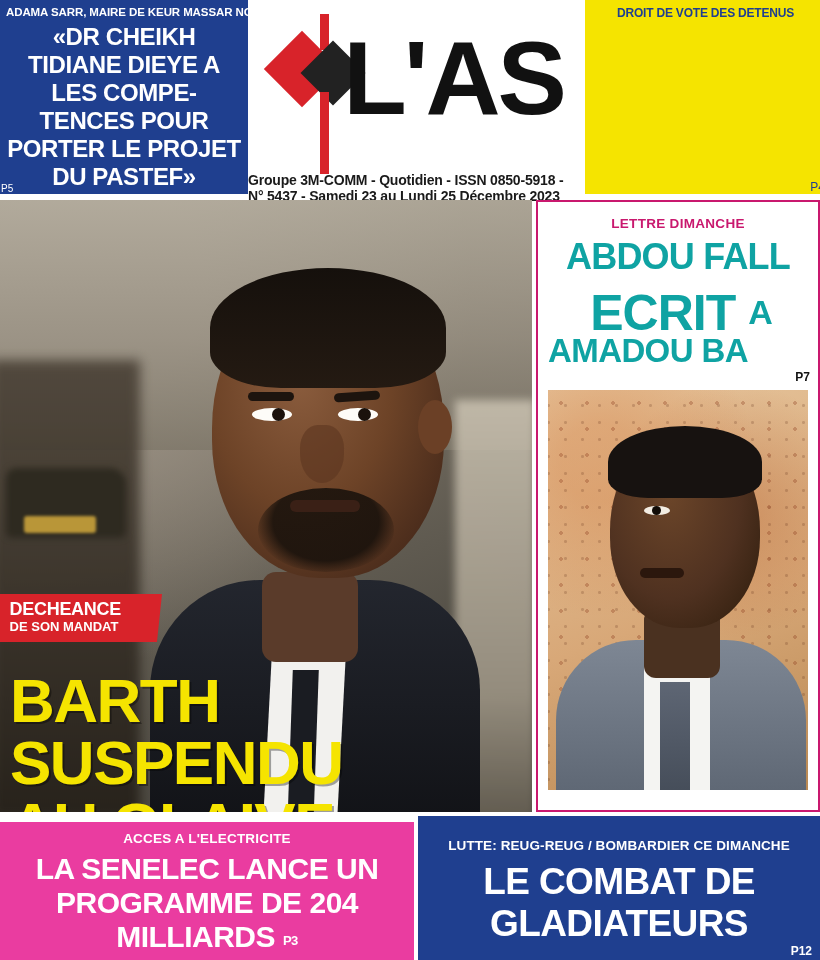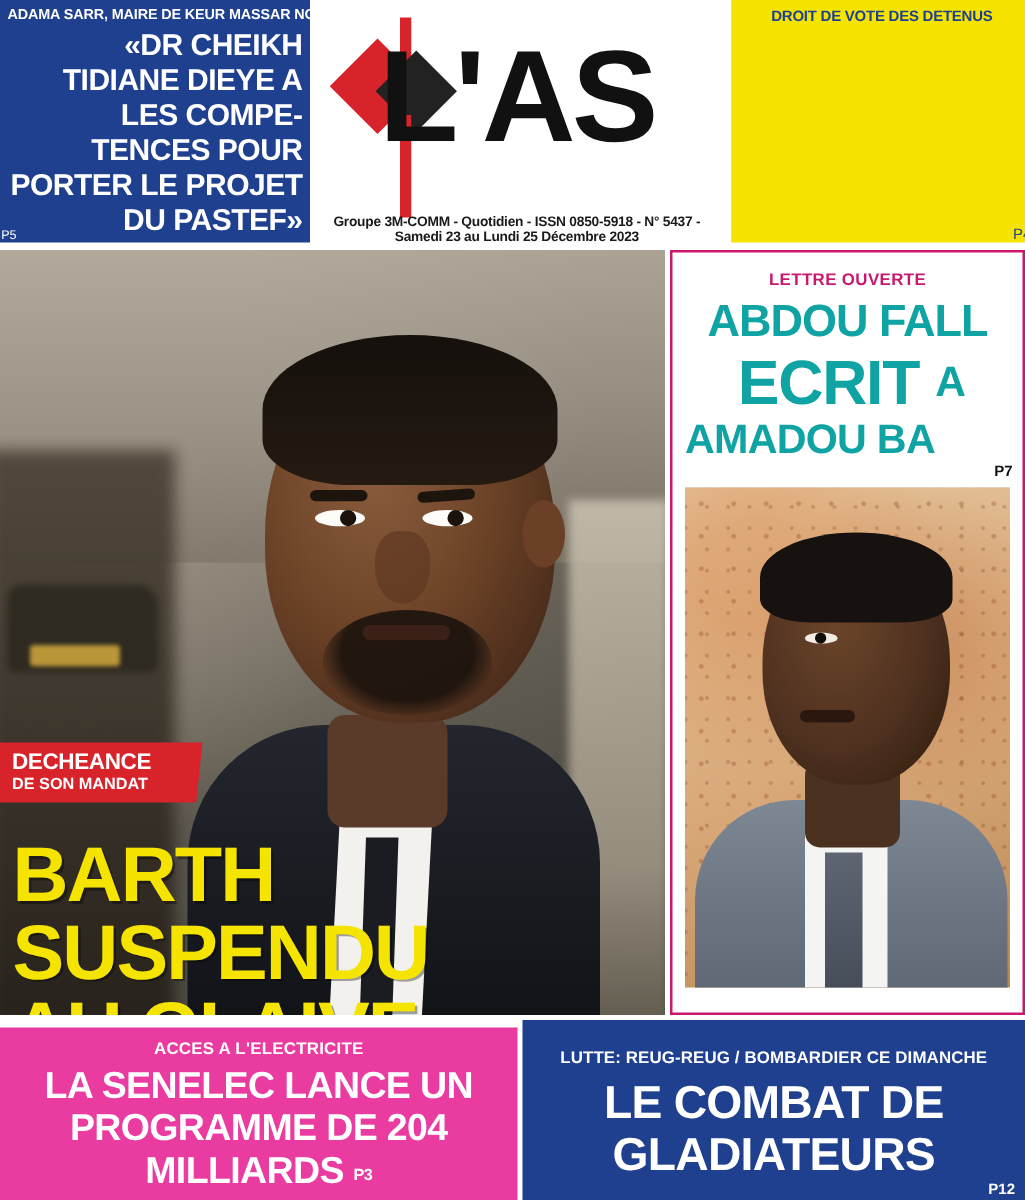--- a/index.html
+++ b/index.html
@@ -43,21 +43,20 @@
     line-height: 12px;
     margin-bottom: 5px;
     white-space: nowrap;
   }
   .top-left-head {
     font-size: 24px;
     font-weight: bold;
     line-height: 28px;
     letter-spacing: -0.4px;
     text-transform: uppercase;
-    text-align: right;
   }
   .top-left-page {
     position: absolute;
     left: 1px;
     bottom: 0px;
     font-size: 10px;
     font-weight: normal;
     color: #ffffff;
   }
 
@@ -78,20 +77,21 @@
     position: absolute;
     left: 0; top: 22px;
     width: 331px;
     text-align: center;
     font-family: "Liberation Sans", sans-serif;
     font-size: 104px;
     font-weight: bold;
     letter-spacing: -3px;
     color: #111111;
     line-height: 104px;
+    padding-left: 40px;
   }
   .logo-diamond-red {
     position: absolute;
     left: 27px; top: 38px;
     width: 54px; height: 54px;
     background: #d8232a;
     transform: rotate(45deg);
   }
   .logo-diamond-dark {
     position: absolute;
@@ -109,22 +109,21 @@
   .logo-stem2 {
     position: absolute;
     left: 72px; top: 10px;
     width: 9px; height: 36px;
     background: #d8232a;
   }
   .masthead-line {
     position: absolute;
     left: 0; top: 172px;
     width: 331px;
-    text-align: center;
-    font-size: 11px;
+    font-size: 14px;
     font-weight: bold;
     color: #1a1a1a;
     letter-spacing: -0.2px;
   }
 
   .top-right-box {
     position: absolute;
     left: 585px; top: 0;
     width: 241px;
     height: 194px;
@@ -381,21 +380,21 @@
   }
   .abdou-2 {
     position: absolute;
     left: 8px; top: 76px;
     width: 270px;
     text-align: center;
     color: #0fa3a3;
     font-size: 50px;
     font-weight: bold;
     letter-spacing: -1px;
-    line-height: 56px;
+    line-height: 68px;
   }
   .abdou-2 .small-a {
     font-size: 34px;
     vertical-align: 6px;
   }
   .abdou-3 {
     position: absolute;
     left: 0; top: 132px;
     width: 220px;
     text-align: center;
@@ -618,21 +617,21 @@
         <div class="decheance-1">DECHEANCE</div>
         <div class="decheance-2">DE SON MANDAT</div>
       </div>
     </div>
 
     <div class="barth-head">BARTH SUSPENDU AU GLAIVE DE A.T.S</div>
 
   </div>
 
   <div class="right-col">
-    <div class="lettre-ouverte">LETTRE OUVERTE</div>
+    <div class="lettre-ouverte">LETTRE DIMANCHE</div>
     <div class="abdou-1">ABDOU FALL</div>
     <div class="abdou-2">
       <span>ECRIT</span>
       <span class="small-a">A</span>
     </div>
     <div class="abdou-3">AMADOU BA</div>
     <div class="abdou-page">P7</div>
 
     <div class="right-photo">
       <div class="rp-bg"></div>

